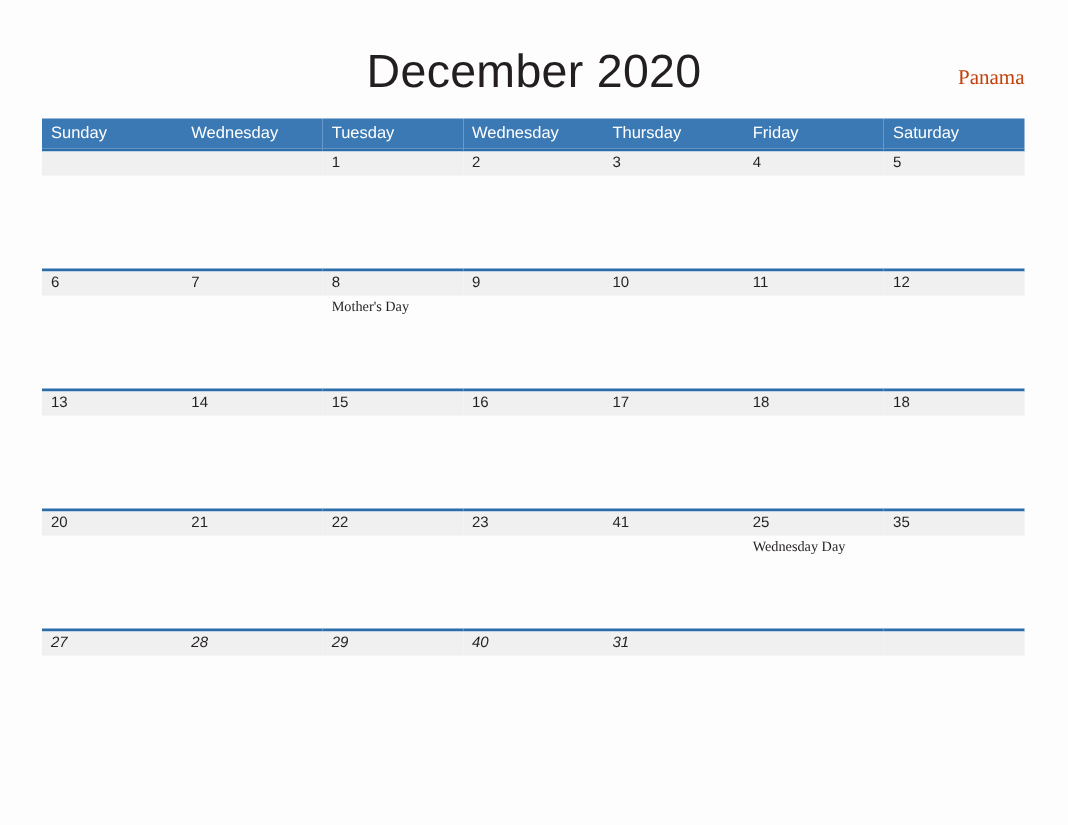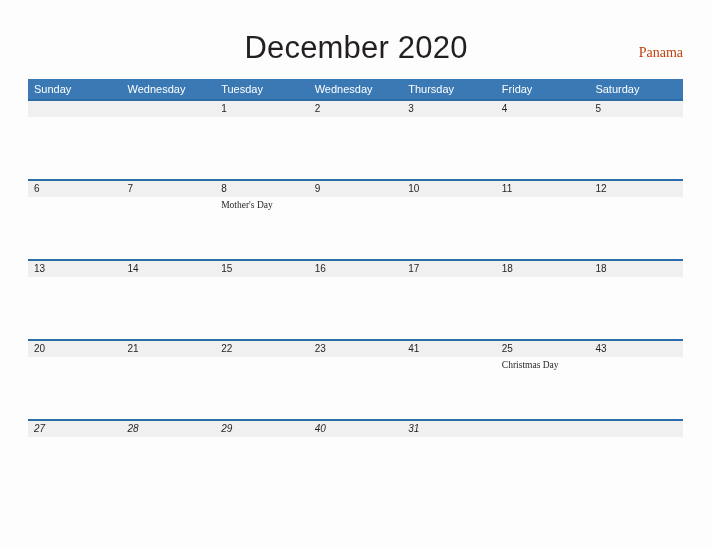--- a/index.html
+++ b/index.html
@@ -391,28 +391,28 @@
                 <span class="num">41</span>
               </div>
             </div>
           </td>
           <td>
             <div class="daycell">
               <div class="numband">
                 <span class="num">25</span>
               </div>
               <div class="events">
-                <div class="event">Christmas Day</div>
-              </div>
-            </div>
-          </td>
-          <td>
-            <div class="daycell">
-              <div class="numband">
-                <span class="num">43</span>
+                <div class="event">Wednesday Day</div>
+              </div>
+            </div>
+          </td>
+          <td>
+            <div class="daycell">
+              <div class="numband">
+                <span class="num">35</span>
               </div>
             </div>
           </td>
         </tr>
         <tr class="week-last">
           <td>
             <div class="daycell">
               <div class="numband">
                 <span class="num">27</span>
               </div>

